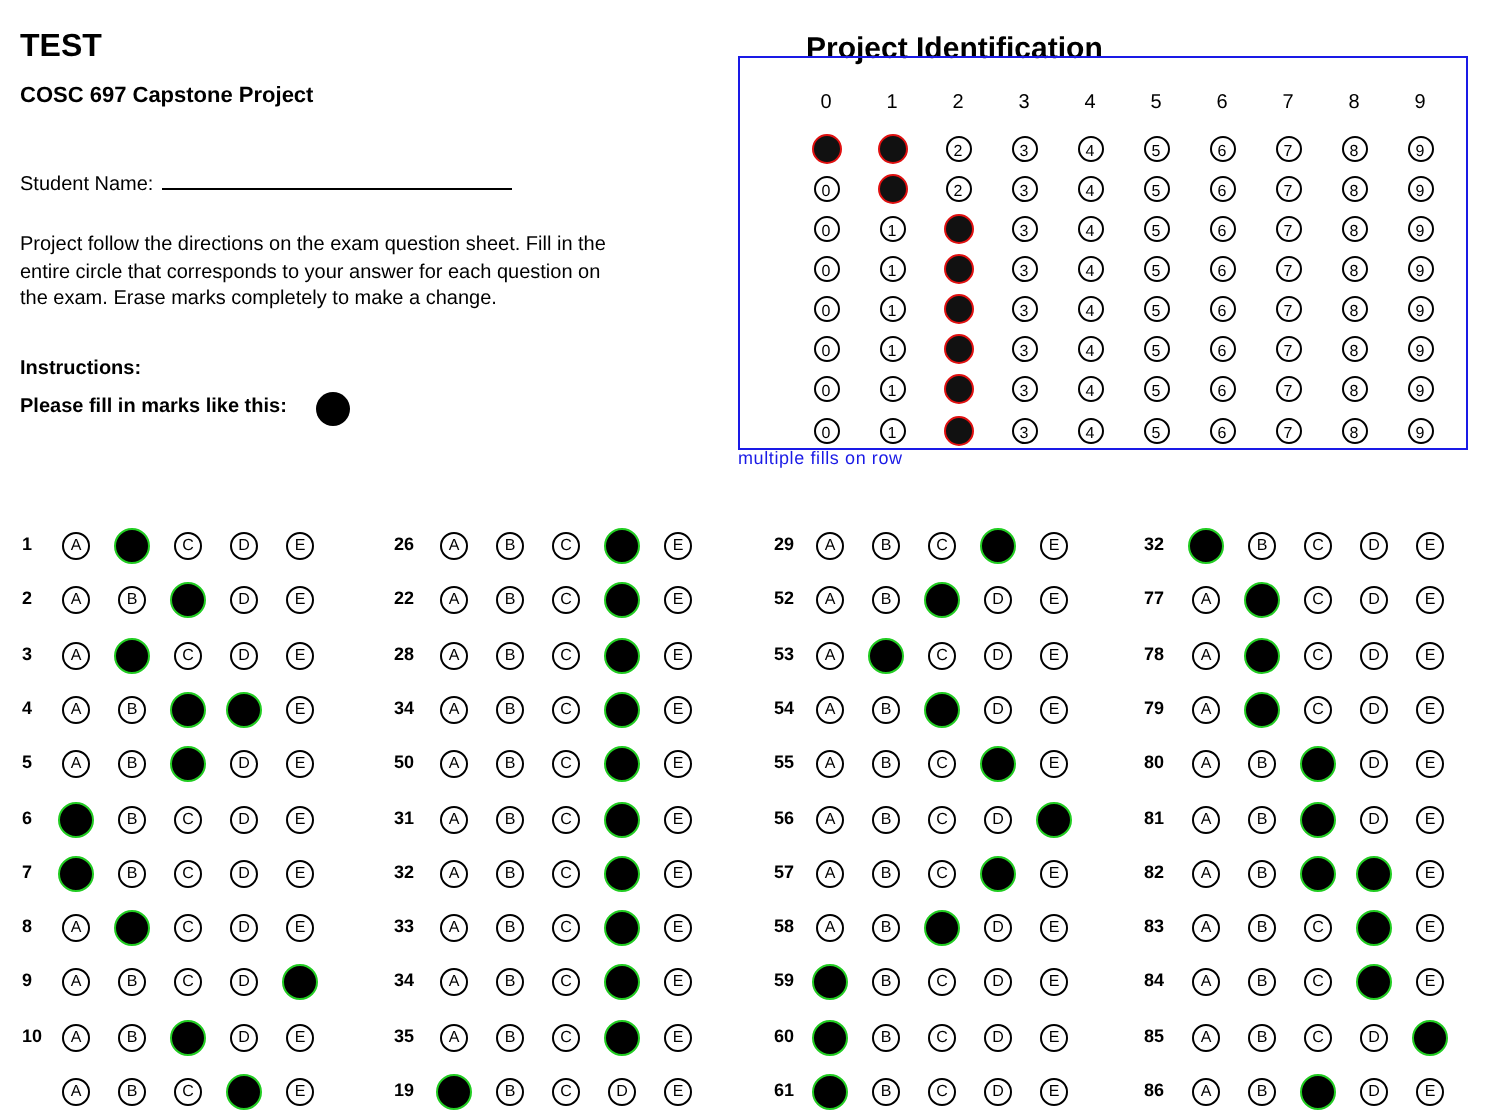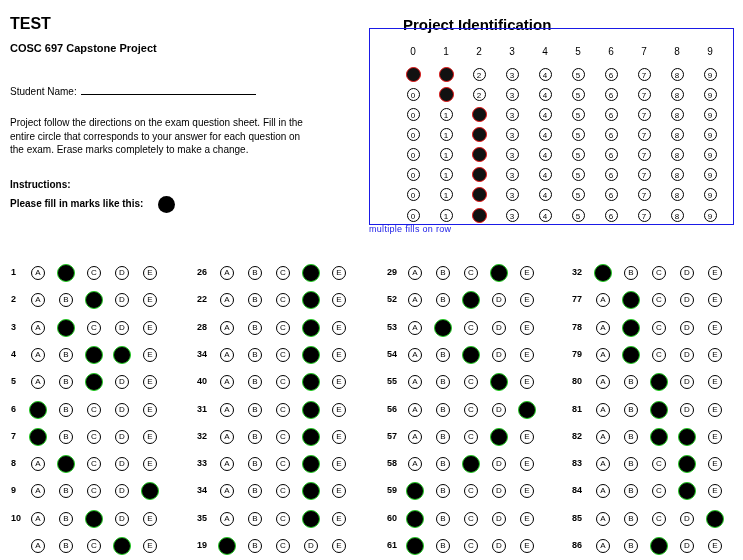--- a/index.html
+++ b/index.html
@@ -218,21 +218,21 @@
     <div class="bub" style="left: 248px; top: 320.6px;">B</div>
     <div class="bub" style="left: 276px; top: 320.6px;">C</div>
     <div class="bub filled" style="left: 302px; top: 318.6px;">D</div>
     <div class="bub" style="left: 332px; top: 320.6px;">E</div>
     <div class="q-label" style="left: 197px; top: 348.9px;">34</div>
     <div class="bub" style="left: 220px; top: 347.9px;">A</div>
     <div class="bub" style="left: 248px; top: 347.9px;">B</div>
     <div class="bub" style="left: 276px; top: 347.9px;">C</div>
     <div class="bub filled" style="left: 302px; top: 345.9px;">D</div>
     <div class="bub" style="left: 332px; top: 347.9px;">E</div>
-    <div class="q-label" style="left: 197px; top: 376.2px;">40</div>
+    <div class="q-label" style="left: 197px; top: 376.2px;">50</div>
     <div class="bub" style="left: 220px; top: 375.2px;">A</div>
     <div class="bub" style="left: 248px; top: 375.2px;">B</div>
     <div class="bub" style="left: 276px; top: 375.2px;">C</div>
     <div class="bub filled" style="left: 302px; top: 373.2px;">D</div>
     <div class="bub" style="left: 332px; top: 375.2px;">E</div>
     <div class="q-label" style="left: 197px; top: 403.5px;">31</div>
     <div class="bub" style="left: 220px; top: 402.5px;">A</div>
     <div class="bub" style="left: 248px; top: 402.5px;">B</div>
     <div class="bub" style="left: 276px; top: 402.5px;">C</div>
     <div class="bub filled" style="left: 302px; top: 400.5px;">D</div>

